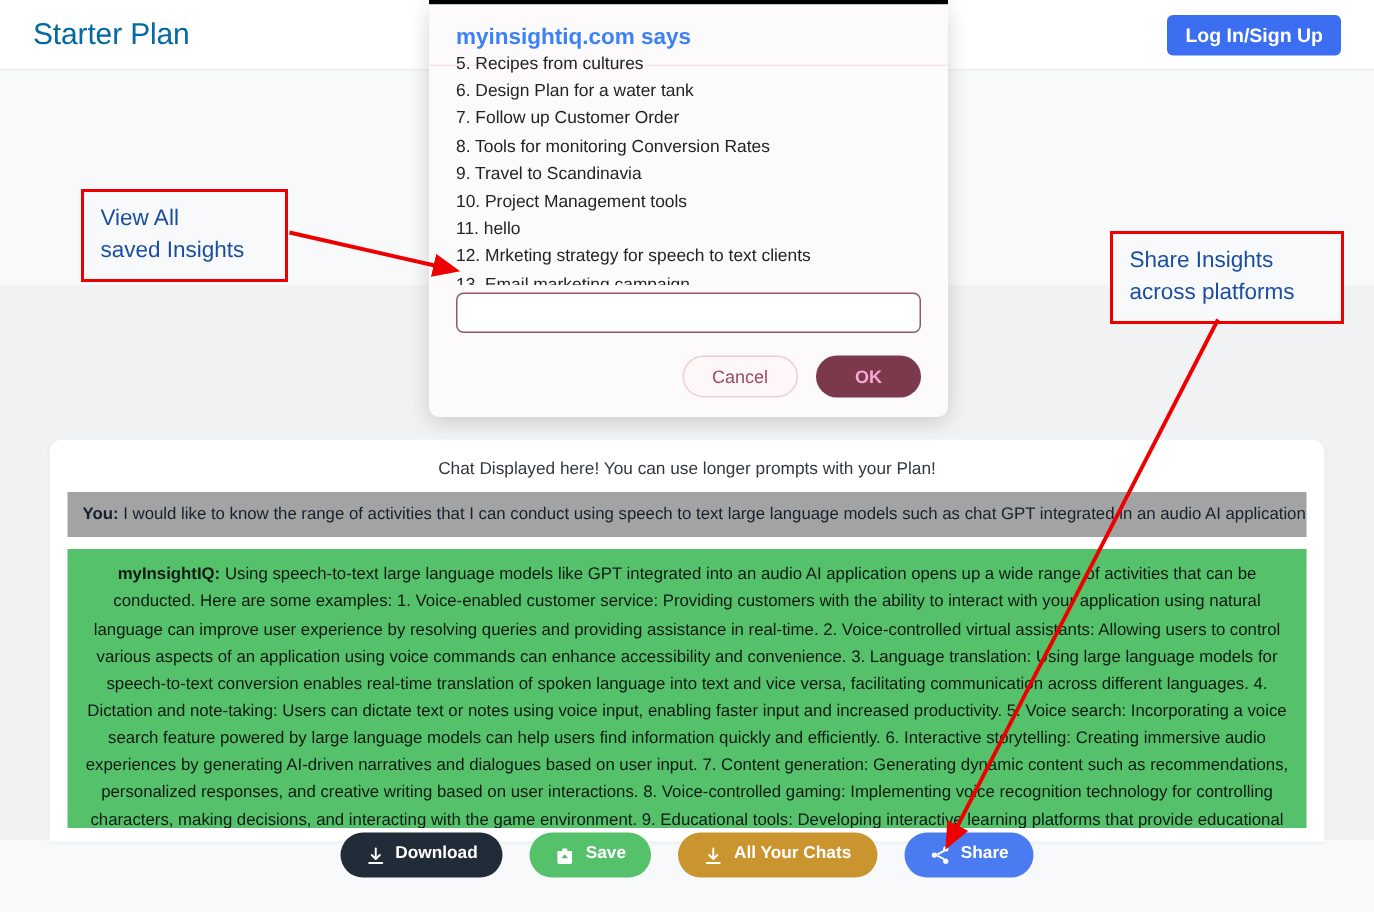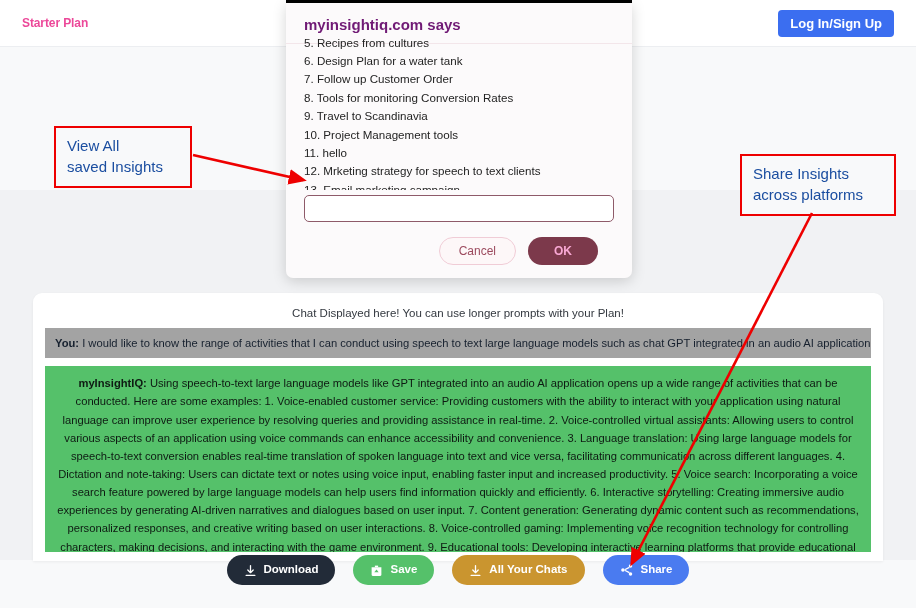--- a/index.html
+++ b/index.html
@@ -19,21 +19,21 @@
   .band-bottom { position:absolute; left:0; top:560px;width:916px; height:48px; background:#f8f9fa; }
 
   
   .topbar {
     position:absolute; left:0; top:0; width:916px; height:47px;
     background:#ffffff; border-bottom:1px solid #eceef1;
     display:flex; align-items:center; justify-content:space-between;
     padding:0 22px;
   }
   .plan-title {
-    font-size:12px; font-weight:bold; color:#ec4899; letter-spacing:-0.1px;
+    font-size:20px; font-weight:normal; color:#0369a1; letter-spacing:-0.1px;
   }
   .login-btn {
     background:#3b6ef0; color:#ffffff; font-size:13px; font-weight:bold;
     border:none; border-radius:4px; padding:7px 12px; cursor:pointer;
     line-height:1; white-space:nowrap;
   }
 
   
   .callout {
     position:absolute; border:2px solid #ee0000; background:#f8f9fa;
@@ -89,39 +89,39 @@
   .dlg-topstrip {
     position:absolute; left:286px; top:0; width:346px; height:3px; background:#000000;
   }
   .dialog {
     position:absolute; left:286px; top:3px; width:346px; height:275px;
     background:#fcfafb; border-radius:0 0 7px 7px;
     box-shadow:0 3px 14px rgba(0,0,0,0.17);
     overflow:hidden;
   }
   .dlg-head {
-    padding:13px 18px 10px 18px; font-size:15px; font-weight:bold; color:#701a75;
+    padding:13px 18px 10px 18px; font-size:15px; font-weight:bold; color:#3b82f6;
     border-bottom:1px solid #f3e6ea; background:#fcfafb;
   }
   .dlg-list {
     position:absolute; left:0; top:30px; width:306px; height:157px;
     padding:0 18px; overflow:hidden;
   }
   .dlg-list ol { list-style:none; }
   .dlg-list li {
     font-size:11.6px; color:#232323; line-height:1.33; padding:1.5px 0;
     white-space:nowrap;
   }
   .dlg-input {
     position:absolute; left:18px; top:192px; width:310px; height:27px;
     border:1px solid #8e5a69; border-radius:5px; background:#ffffff;
     font-size:12px; padding:0 8px; color:#222; outline:none;
   }
   .dlg-btns {
-    position:absolute; right:34px; top:234px; display:flex; gap:12px; align-items:center;
+    position:absolute; right:18px; top:234px; display:flex; gap:12px; align-items:center;
   }
   .btn-cancel {
     background:#fdf7f8; color:#9c4a5e; border:1px solid #f0ccd6;
     border-radius:14px; padding:7px 19px; font-size:12px; cursor:pointer; line-height:1;
   }
   .btn-ok {
     background:#7c394b; color:#f9a8d4; border:none;
     border-radius:14px; padding:8px 26px; font-size:12px; font-weight:bold;
     cursor:pointer; line-height:1;
   }

